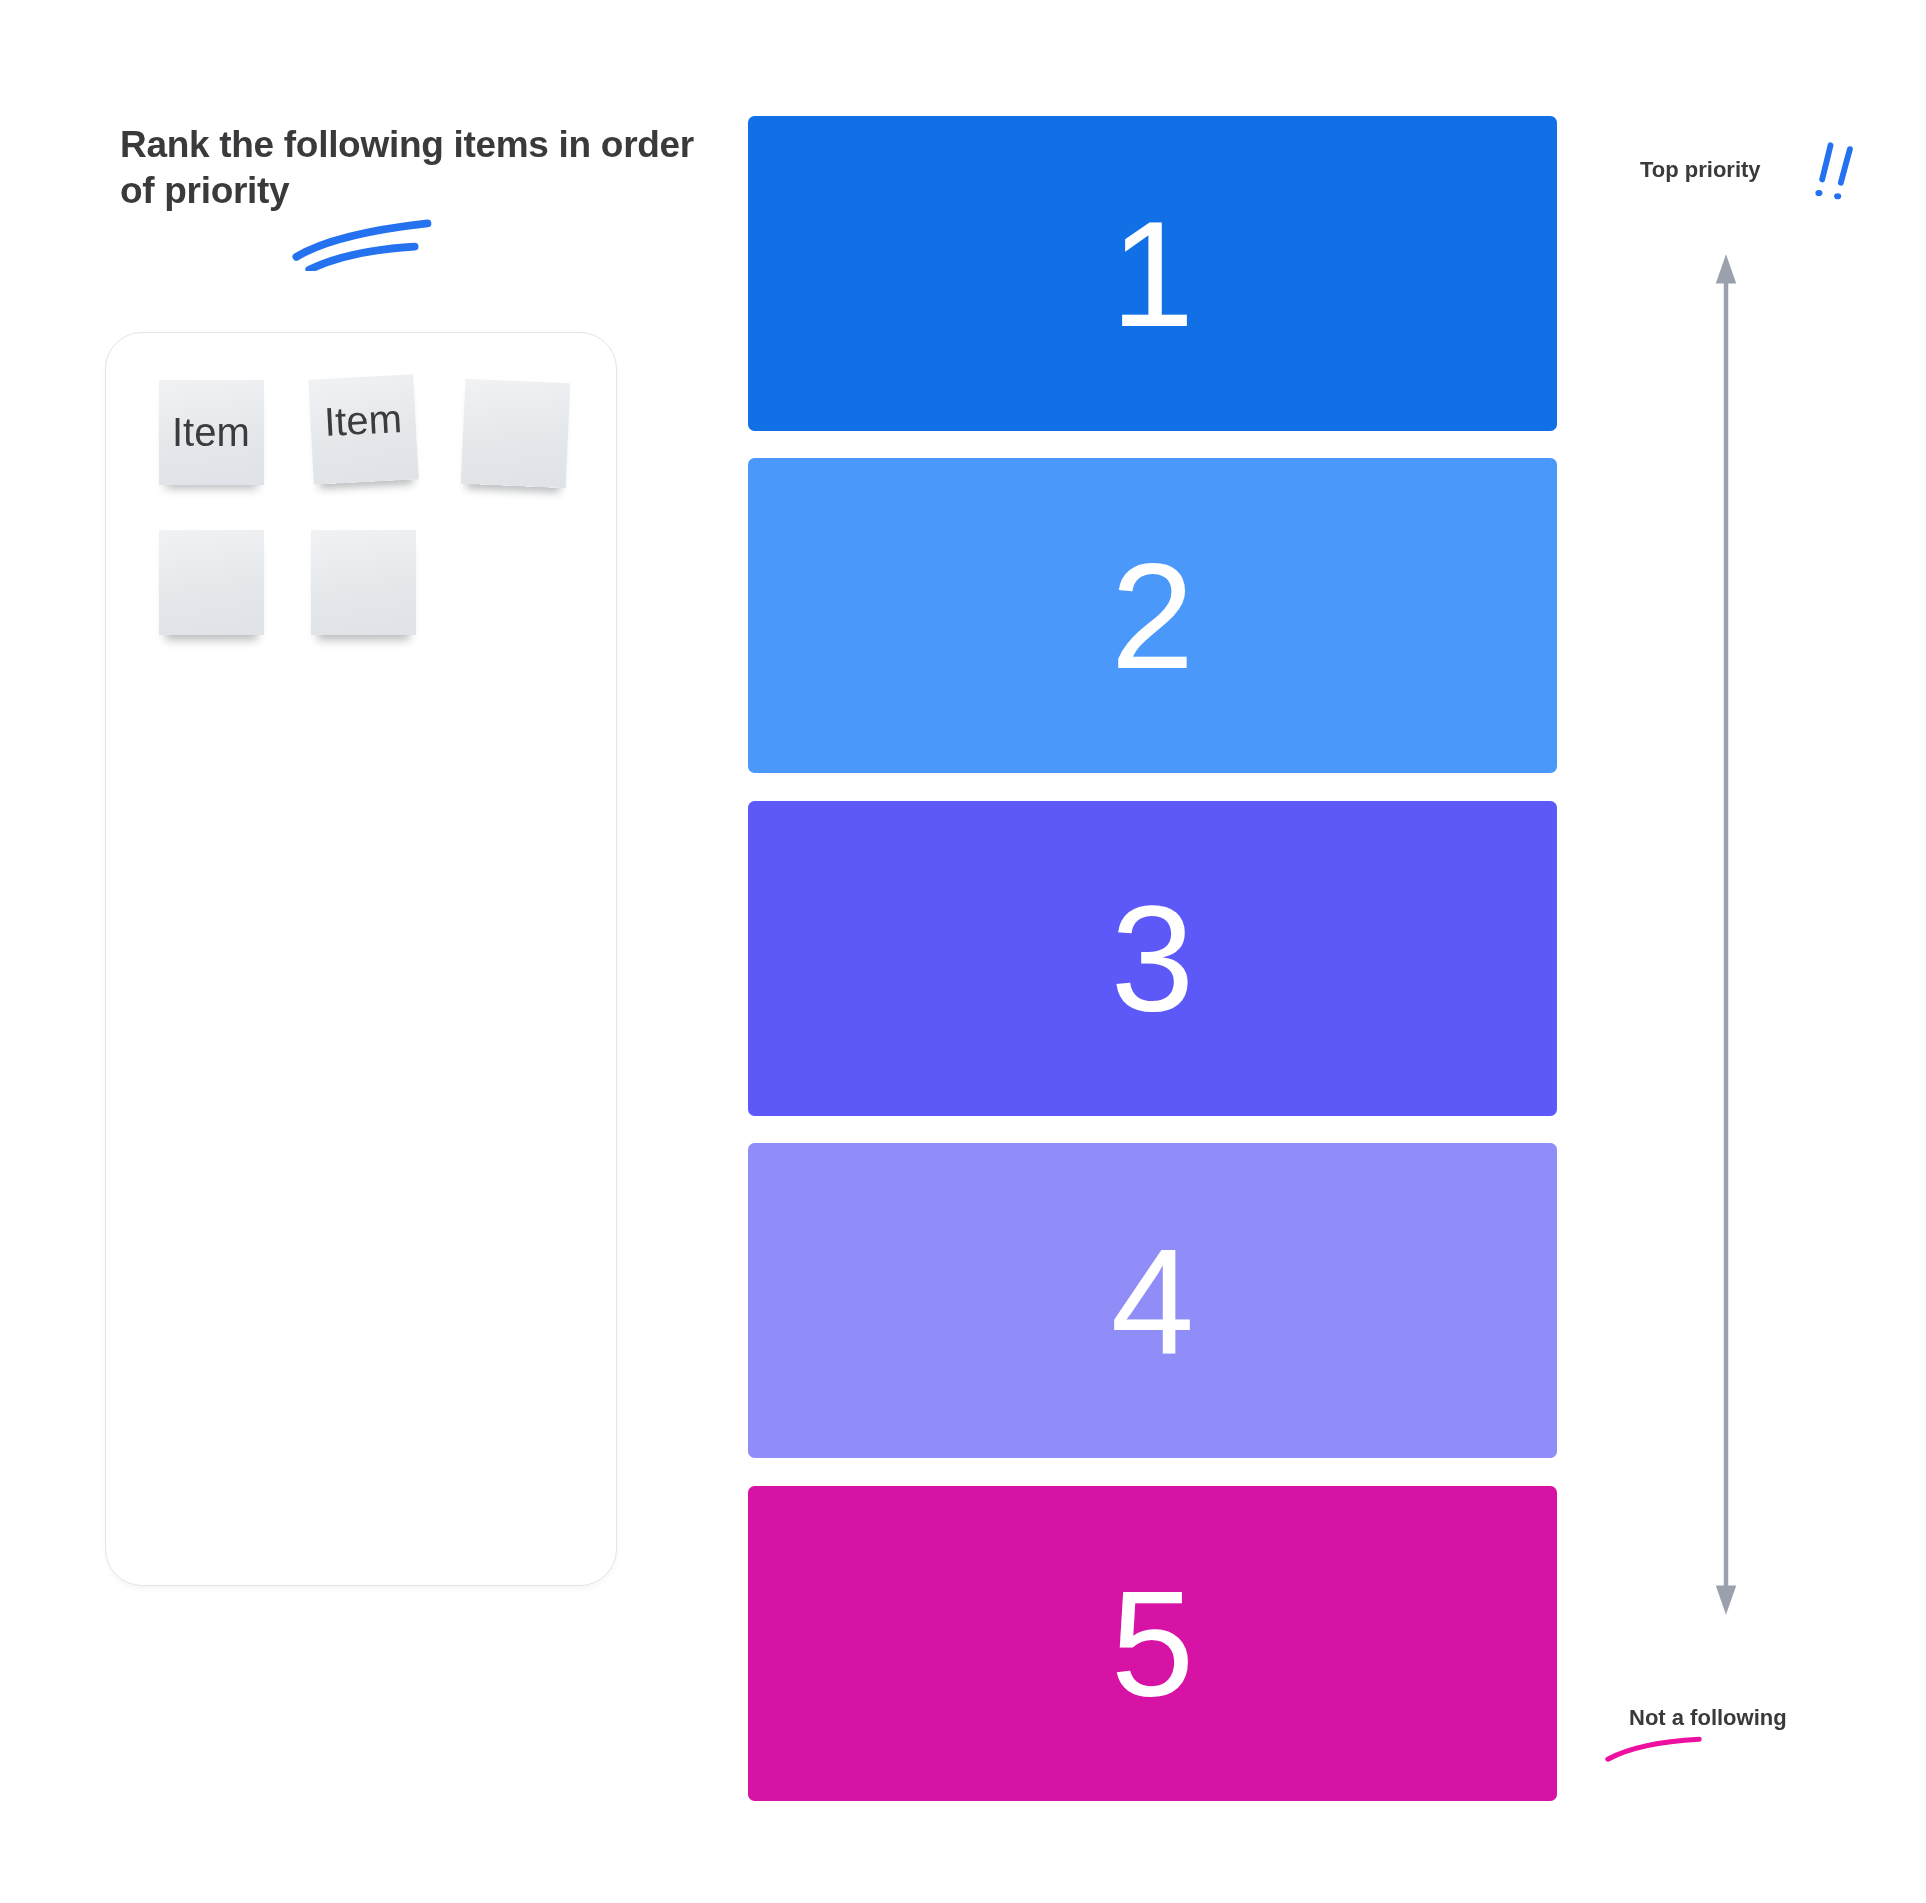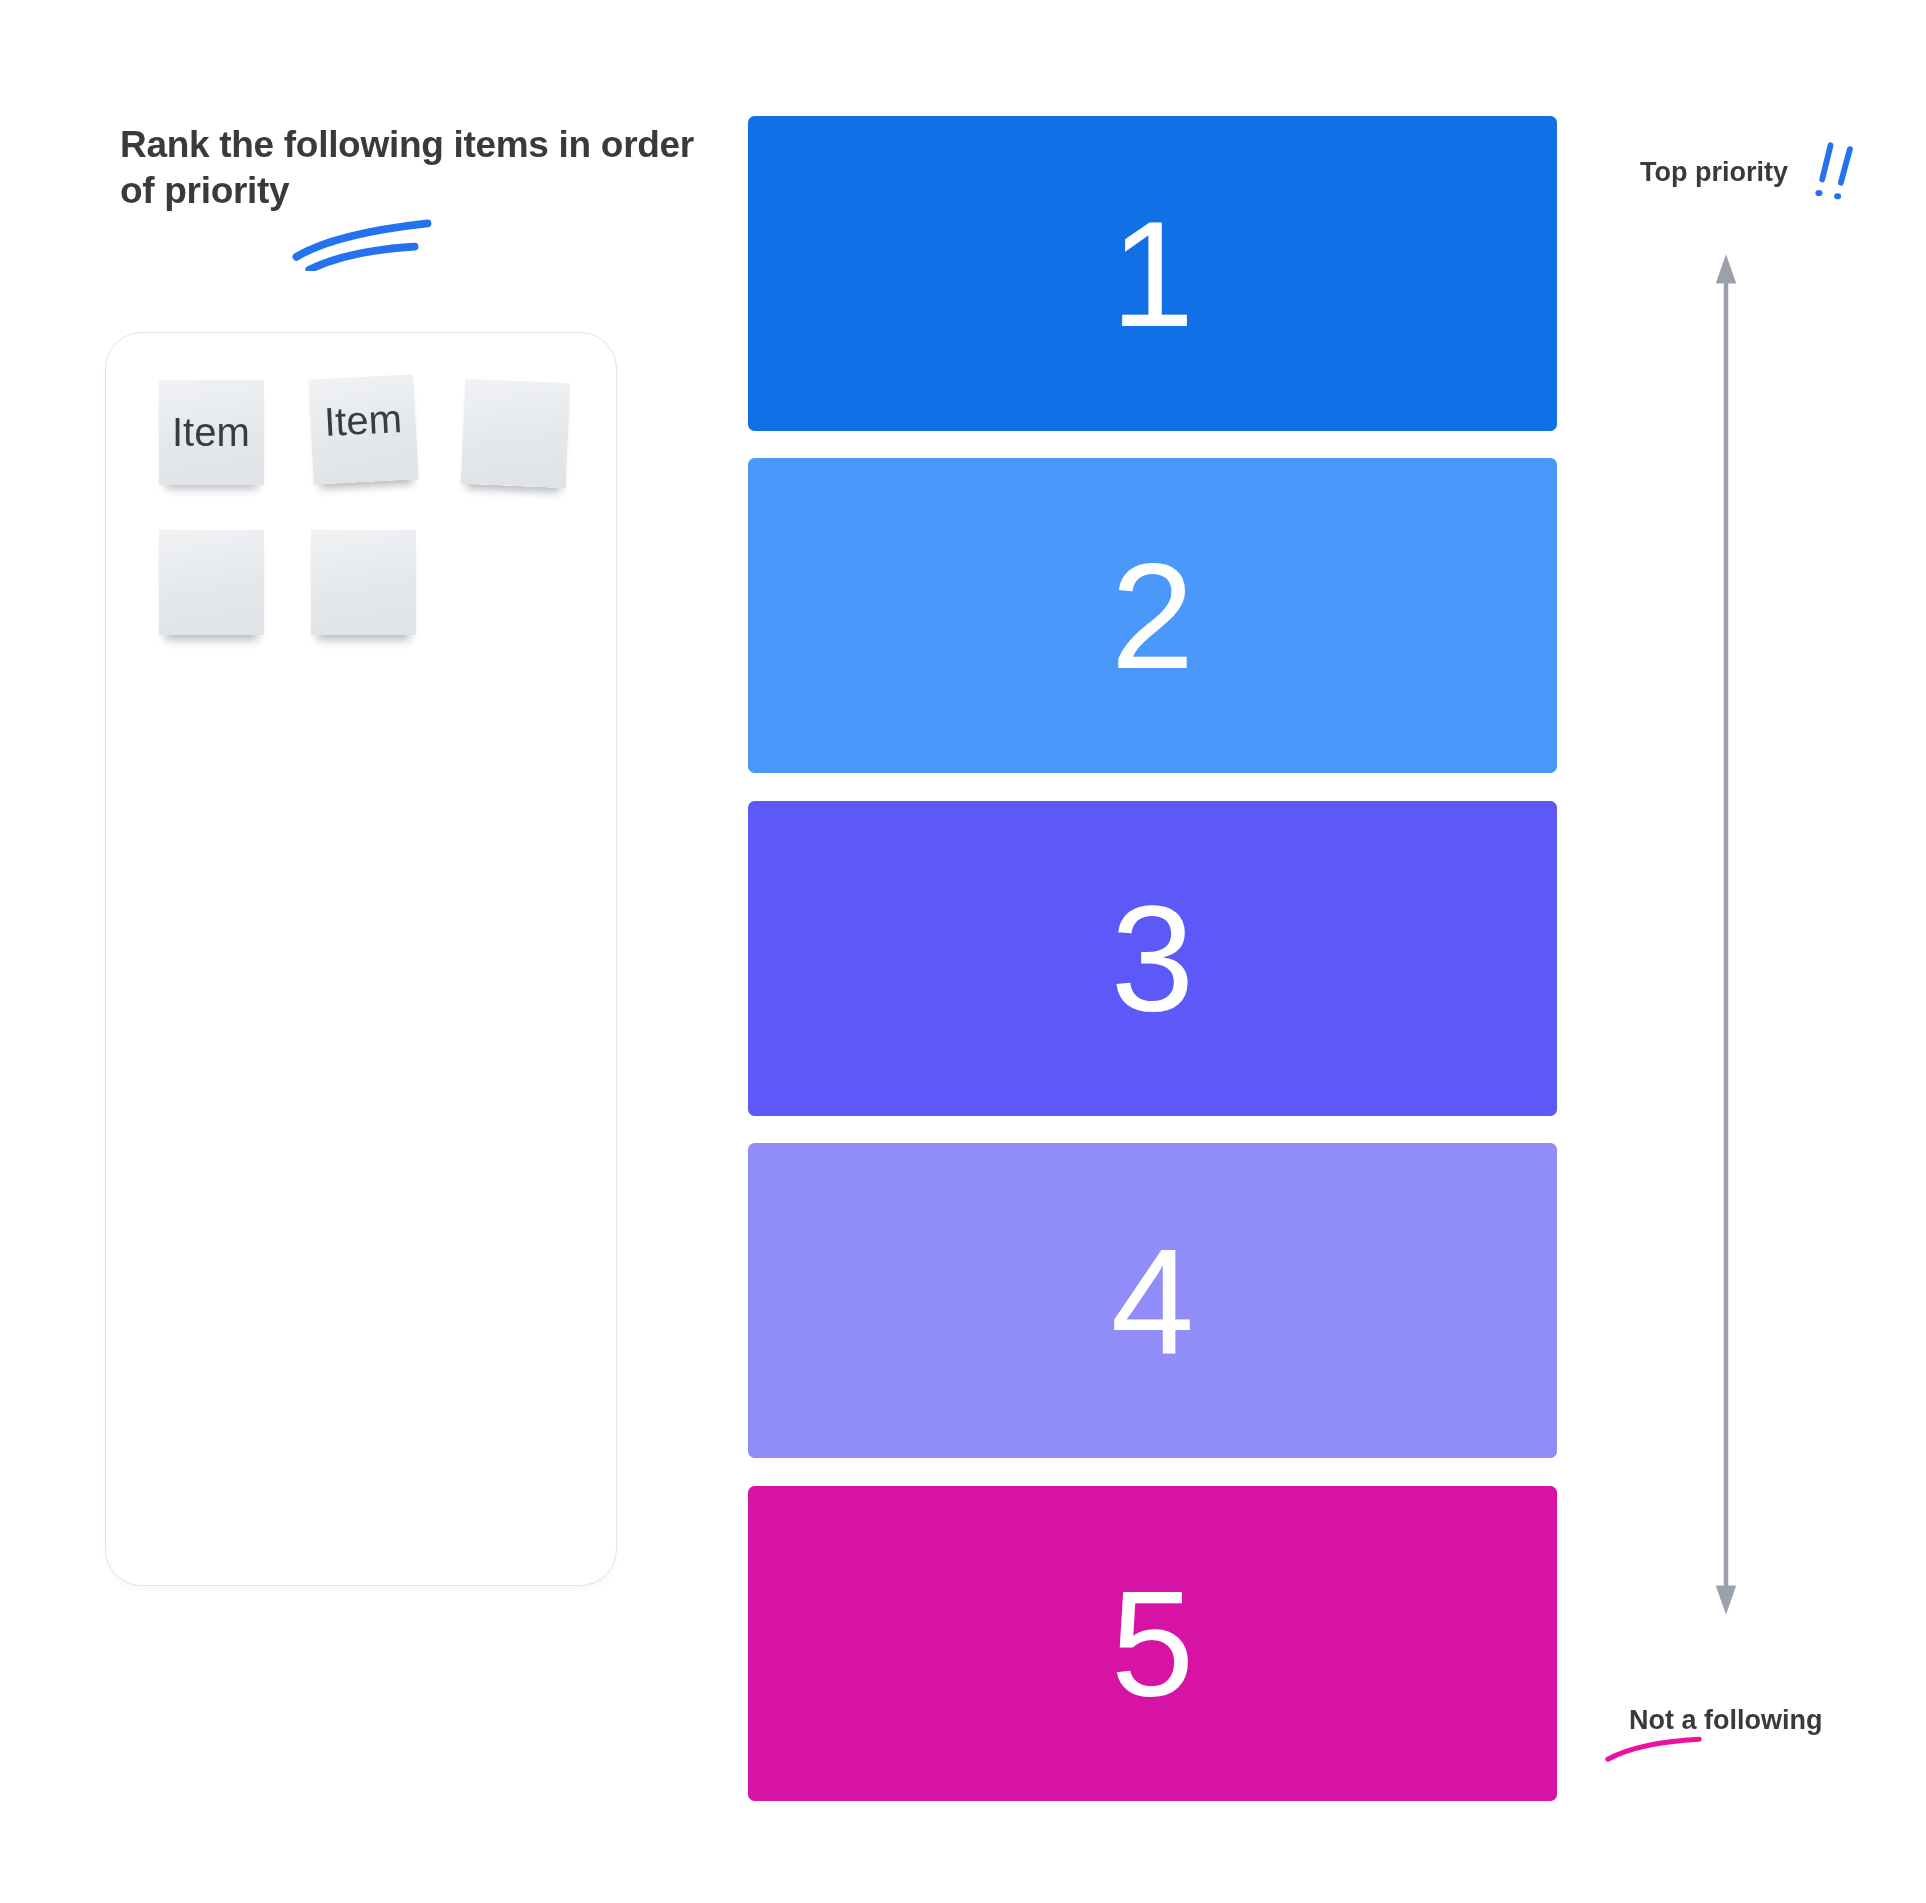--- a/index.html
+++ b/index.html
@@ -46,21 +46,21 @@
     font-family:"Liberation Sans", sans-serif;
   }
   .bar-0{top:116px;}
   .bar-1{top:458px;}
   .bar-2{top:801px;}
   .bar-3{top:1143px;}
   .bar-4{top:1486px;}
 
   
   .axis-label{
-    position:absolute;font-size:27px;font-weight:700;color:#3a3a3c;white-space:nowrap;
+    position:absolute;font-size:22px;font-weight:700;color:#3a3a3c;white-space:nowrap;
   }
   .axis-top{left:1640px;top:157px;}
   .axis-bottom{left:1629px;top:1705px;}
   .excl-svg{position:absolute;left:1811px;top:142px;width:52px;height:62px;}
   .arrow-svg{position:absolute;left:1710px;top:246px;width:32px;height:1377px;}
   .pink-swoosh{position:absolute;left:1605px;top:1736px;width:97px;height:27px;}
 
   svg{display:block;}
 </style>
 </head>

